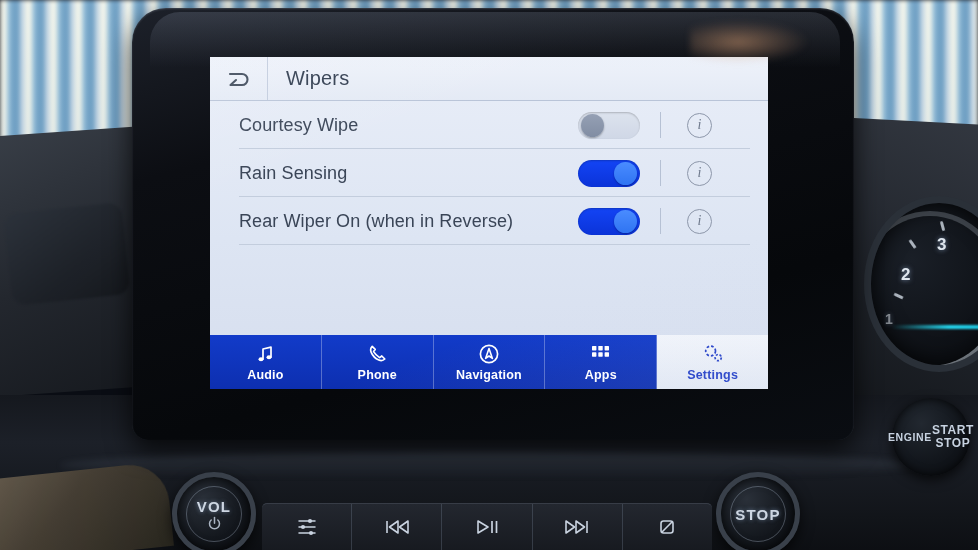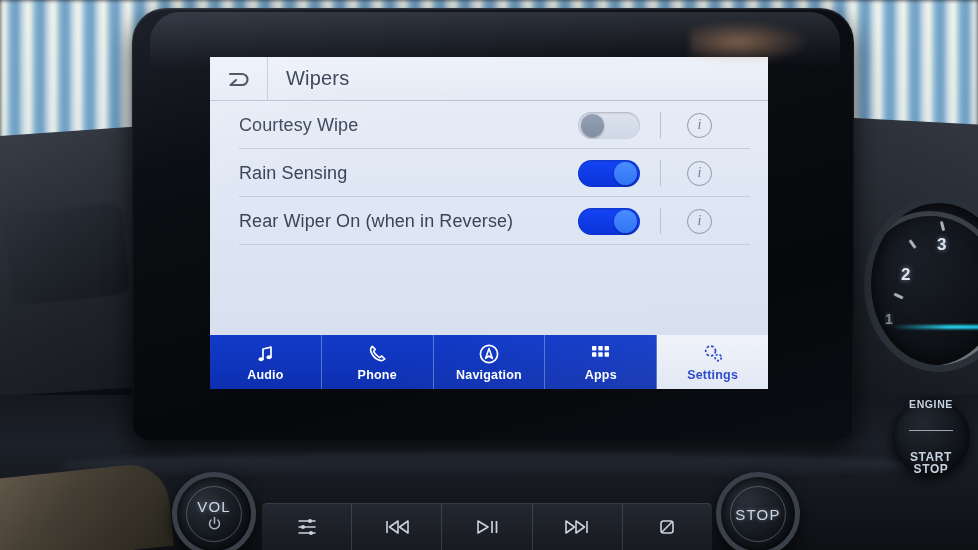--- a/index.html
+++ b/index.html
@@ -222,32 +222,32 @@
     border: 5px solid #39404a;
     box-shadow: 0 5px 14px rgba(0,0,0,.7), inset 0 0 12px rgba(0,0,0,.85);
     display: flex; flex-direction: column; align-items: center; justify-content: center;
     gap: 1px;
   }
   .knob-big::before {
     content: ""; position: absolute; left: 9px; top: 9px; right: 9px; bottom: 9px;
     border-radius: 50%; border: 1.5px solid rgba(175,190,210,.35);
   }
   .knob-text {
-    color: #cdd6e2; font-size: 15px; font-weight: normal; letter-spacing: 1.2px;
+    color: #cdd6e2; font-size: 15px; font-weight: bold; letter-spacing: 1.2px;
     text-shadow: 0 0 4px rgba(170,200,240,.5);
   }
   .knob-vol { left: 172px; top: 472px; }
   .knob-tune { left: 716px; top: 472px; }
 
   .start-btn {
     position: absolute; left: 892px; top: 398px; width: 78px; height: 78px;
     border-radius: 50%;
     background: radial-gradient(circle at 38% 32%, #222830 0%, #12161c 55%, #080a0e 100%);
     box-shadow: 0 4px 12px rgba(0,0,0,.7), inset 0 0 10px rgba(0,0,0,.8);
-    display: flex; flex-direction: column; align-items: center; justify-content: space-between;
+    display: flex; flex-direction: row; align-items: center; justify-content: center;
   }
   .start-line1 { color: #c7d2e0; font-size: 10.5px; font-weight: bold; letter-spacing: .6px; }
   .start-rule { width: 44px; height: 1.5px; background: #9aa6b6; margin: 3px 0; }
   .start-line2 { color: #c7d2e0; font-size: 12px; font-weight: bold; letter-spacing: .6px; line-height: 1.05; text-align: center; }
 
   .btn-strip {
     position: absolute; left: 262px; top: 503px; width: 450px; height: 47px;
     display: flex;
     background: linear-gradient(180deg, #23272f 0%, #171a20 100%);
     border-top: 1px solid rgba(150,165,185,.25);

